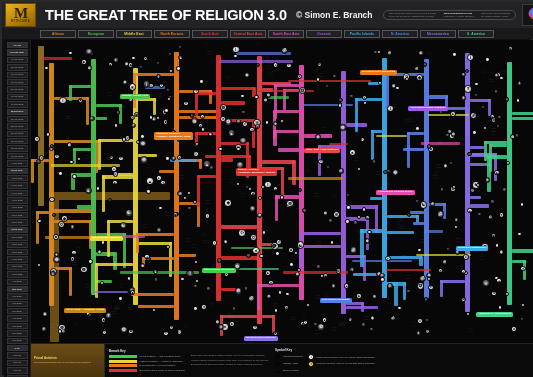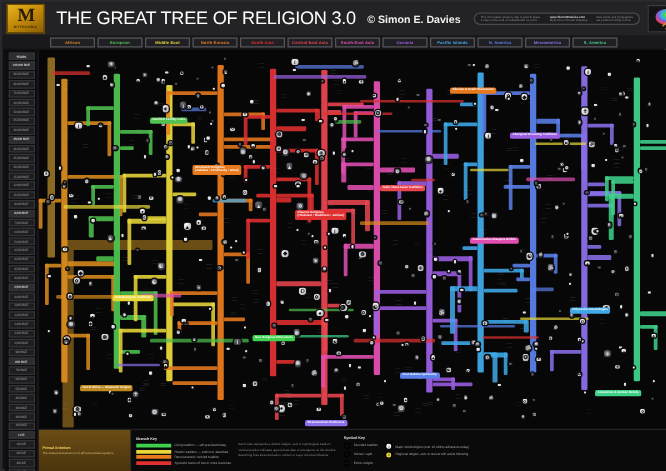--- a/index.html
+++ b/index.html
@@ -28,21 +28,21 @@
     display:flex; flex-direction:column; align-items:center; justify-content:center;
     flex:0 0 auto;
   }
   #logo-m {
     font-weight:bold; font-size:15px; line-height:13px; color:#2a1d02;
     font-family:"Liberation Serif", serif; letter-spacing:-1px;
   }
   #logo-word { font-size:2.6px; color:#3a2803; letter-spacing:.35px; font-weight:bold; }
 
   #title {
-    margin-left:9px; color:#ffffff; font-weight:normal;
+    margin-left:9px; color:#ffffff; font-weight:bold;
     font-size:14.5px; letter-spacing:-.2px; white-space:nowrap;
   }
   #byline {
     margin-left:9px; color:#f0f0f0; font-weight:bold; font-size:8.5px; white-space:nowrap;
   }
   #fineprint-wrap {
     margin-left:10px; flex:1 1 auto; display:flex; justify-content:flex-end;
     align-items:center; padding-right:6px;
   }
   #fineprint {
@@ -147,21 +147,21 @@
 <div id="poster">
 
   <div id="header">
 
     <div id="logo-box">
       <div id="logo-m">M</div>
       <div id="logo-word">MYTHCORIA</div>
     </div>
 
     <div id="title">THE GREAT TREE OF RELIGION 3.0</div>
-    <div id="byline">© Simon E. Davies</div>
+    <div id="byline">© Simon E. Branch</div>
 
     <div id="fineprint-wrap">
       <div id="fineprint">
         <div class="fp-col">
           <div class="fp-line">This information sheet is free to print &amp; share.</div>
           <div class="fp-line">It may not be sold or redistributed for profit.</div>
         </div>
         <div class="fp-col">
           <div class="fp-line url">www.SimonEDavies.com</div>
           <div class="fp-line">Mythcoria • Human Odyssey</div>

